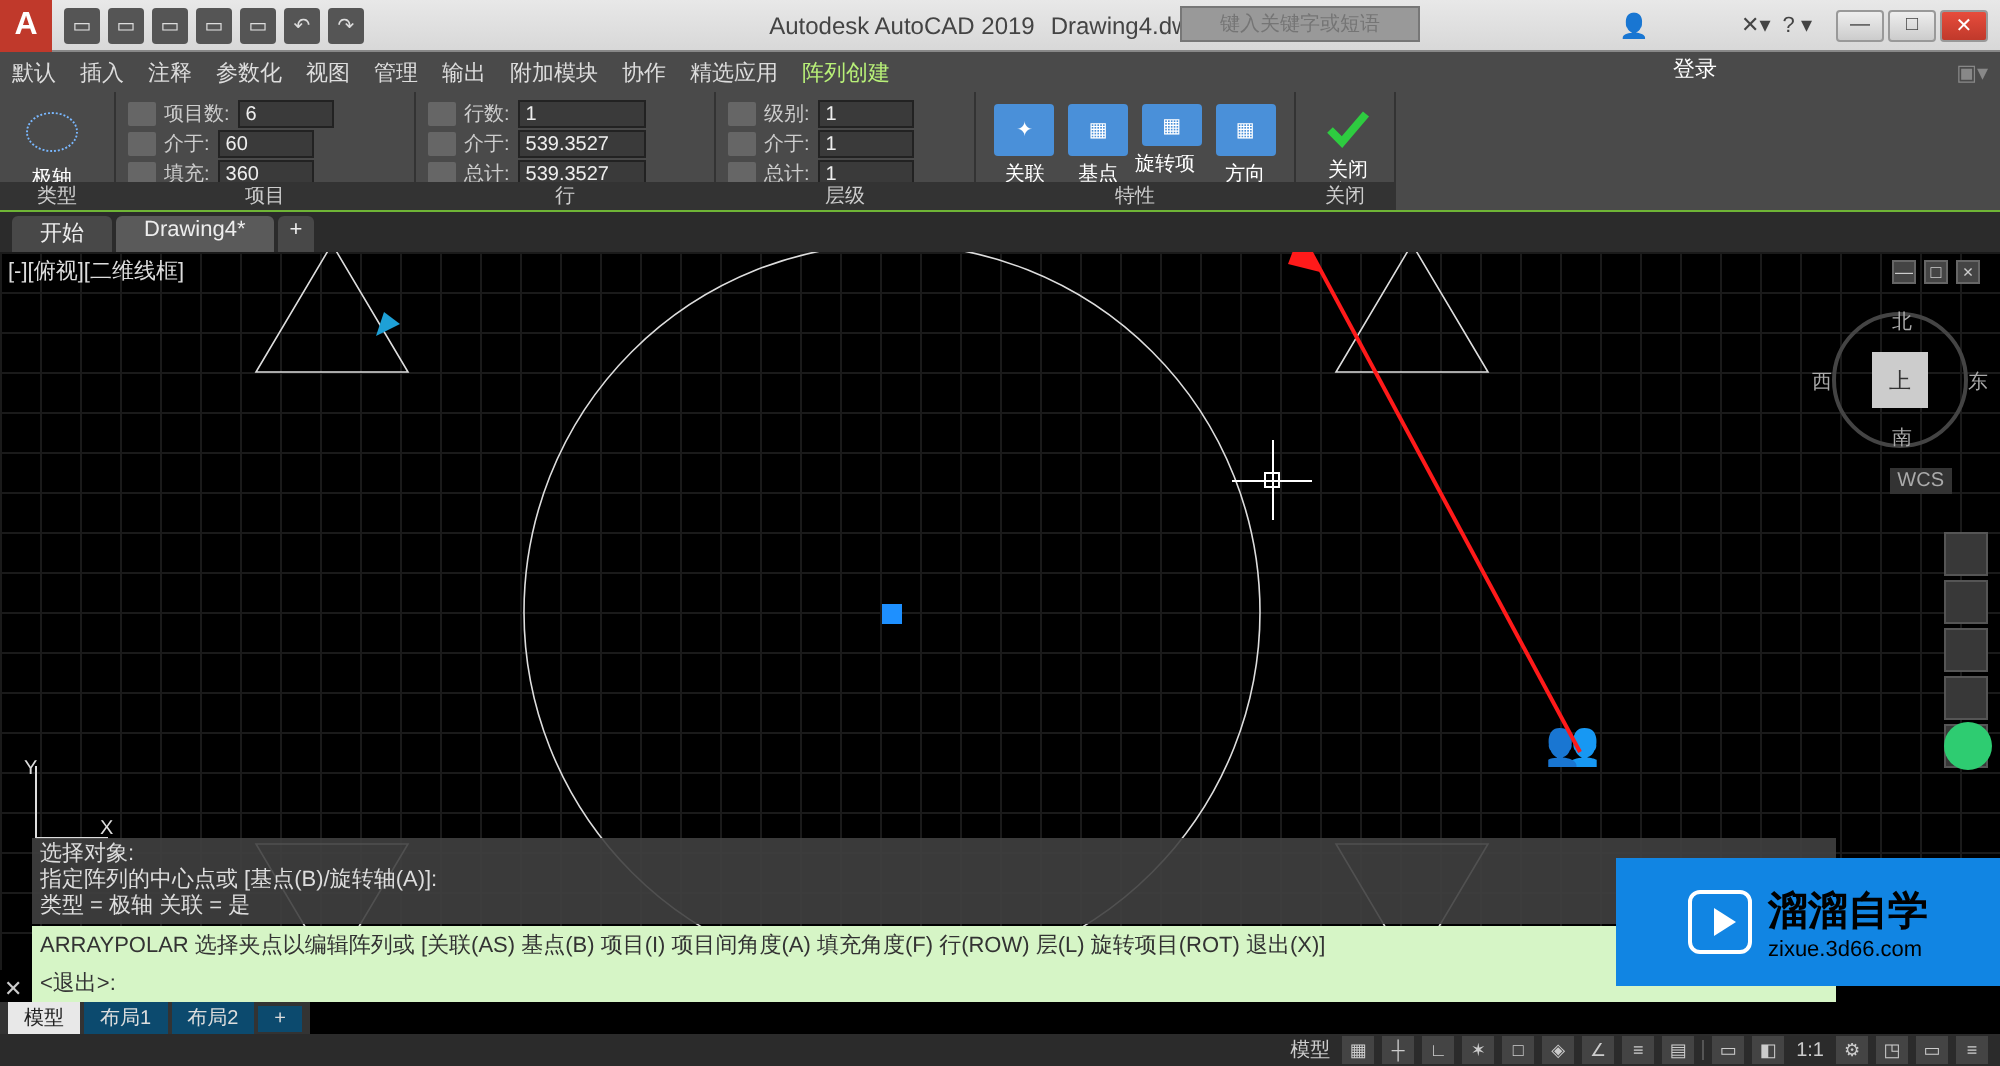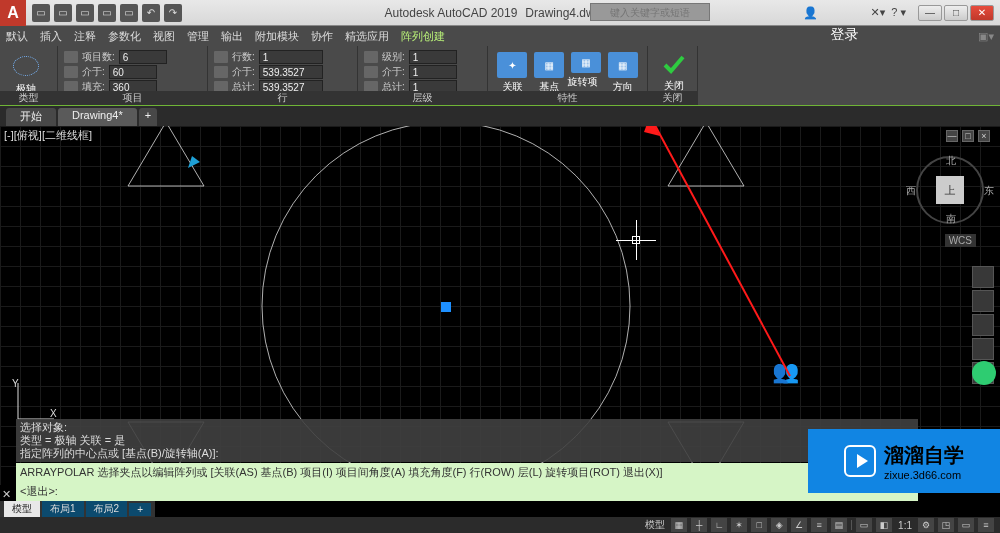--- a/index.html
+++ b/index.html
@@ -6,21 +6,21 @@
 body { width: 1000px; height: 533px; background: #000; overflow: hidden; position: relative; }
 
 
 .titlebar { height: 26px; background: linear-gradient(#e8e8e8,#d8d8d8); display: flex; align-items: center; position: relative; border-bottom: 1px solid #888; }
 .app-logo { width: 26px; height: 26px; background: #c0392b; color: #fff; font-weight: bold; font-size: 16px; display: flex; align-items: center; justify-content: center; }
 .qat { display: flex; gap: 4px; padding: 0 6px; }
 .qat-btn { width: 18px; height: 18px; background: #555; border-radius: 2px; font-size: 10px; color: #ddd; display: flex; align-items: center; justify-content: center; }
 .title-center { position: absolute; left: 50%; transform: translateX(-50%); font-size: 12px; color: #444; display: flex; gap: 8px; }
 .title-search { position: absolute; left: 590px; top: 3px; width: 120px; height: 18px; background: #999; border: 1px solid #777; font-size: 10px; padding: 0 4px; color: #555; text-align: center; }
 .title-right { position: absolute; right: 6px; display: flex; align-items: center; gap: 6px; font-size: 11px; color: #444; }
-.login-btn { padding: 1px 6px; color: #fff; font-size: 14px; margin-top: 44px; }
+.login-btn { padding: 1px 6px; color: #fff; font-size: 11px; margin-top: 44px; }
 .win-btns { display: flex; gap: 2px; margin-left: 6px; }
 .win-btn { width: 24px; height: 16px; background: linear-gradient(#eee,#ccc); border: 1px solid #999; border-radius: 2px; font-size: 10px; display: flex; align-items: center; justify-content: center; }
 .win-close { background: linear-gradient(#e74c3c,#c0392b); color: #fff; }
 
 
 .menubar { height: 20px; background: #4a4a4a; display: flex; align-items: center; padding: 0 6px; gap: 12px; font-size: 11px; color: #ddd; }
 .menu-item { cursor: pointer; text-align: center; }
 .menu-item.on { color: #b8f078; }
 
 
@@ -321,22 +321,22 @@
     <line x1="650" y1="-10" x2="790" y2="250" stroke="#ff1a1a" stroke-width="2"></line>
     <polygon points="650,-10 660,10 644,6" fill="#ff1a1a"></polygon>
   </svg>
 </div>
 
 <span class="cl-x">✕</span>
 <span class="chev">❯</span>
 <div class="cmdarea">
   <div class="cmd-hist">
     <div>选择对象:</div>
+    <div>指定阵列的中心点或 [基点(B)/旋转轴(A)]:</div>
     <div>类型 = 极轴  关联 = 是</div>
-    <div>指定阵列的中心点或 [基点(B)/旋转轴(A)]:</div>
   </div>
   <div class="cmd-line">ARRAYPOLAR 选择夹点以编辑阵列或 [关联(AS) 基点(B) 项目(I) 项目间角度(A) 填充角度(F) 行(ROW) 层(L) 旋转项目(ROT) 退出(X)]</div>
   <div class="cmd-line2">&lt;退出&gt;:</div>
 </div>
 
 <div class="mtabs">
   <div class="mtab on">模型</div>
   <div class="mtab">布局1</div>
   <div class="mtab">布局2</div>
   <div class="mtab">+</div>

